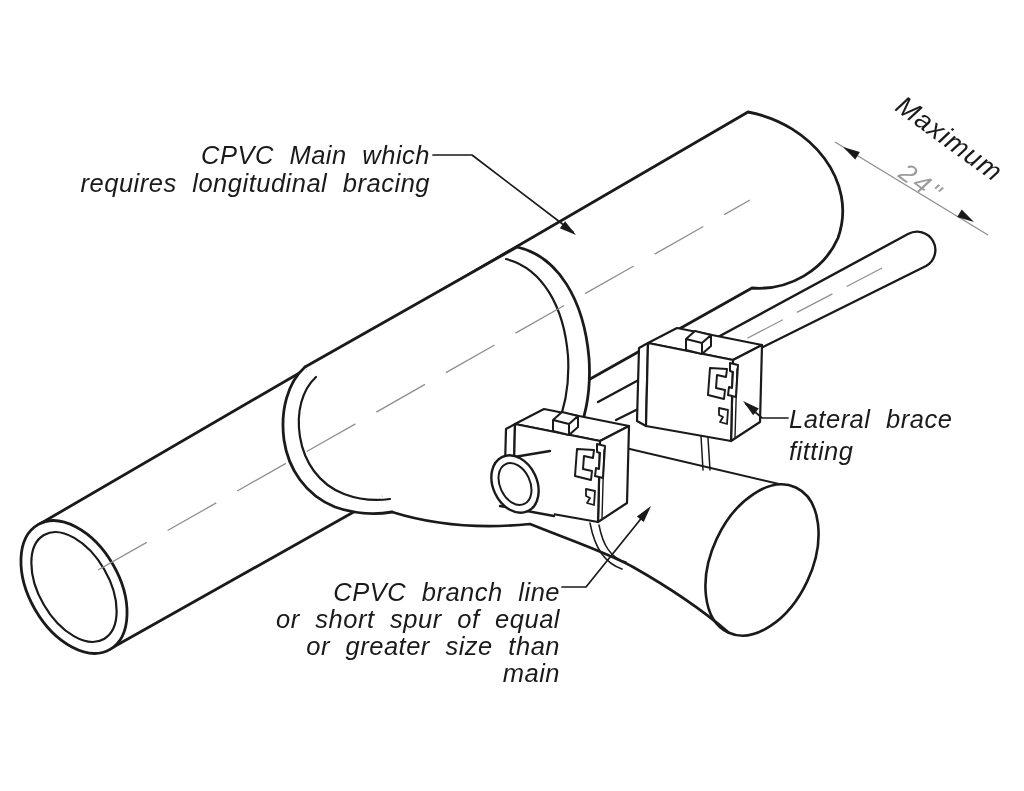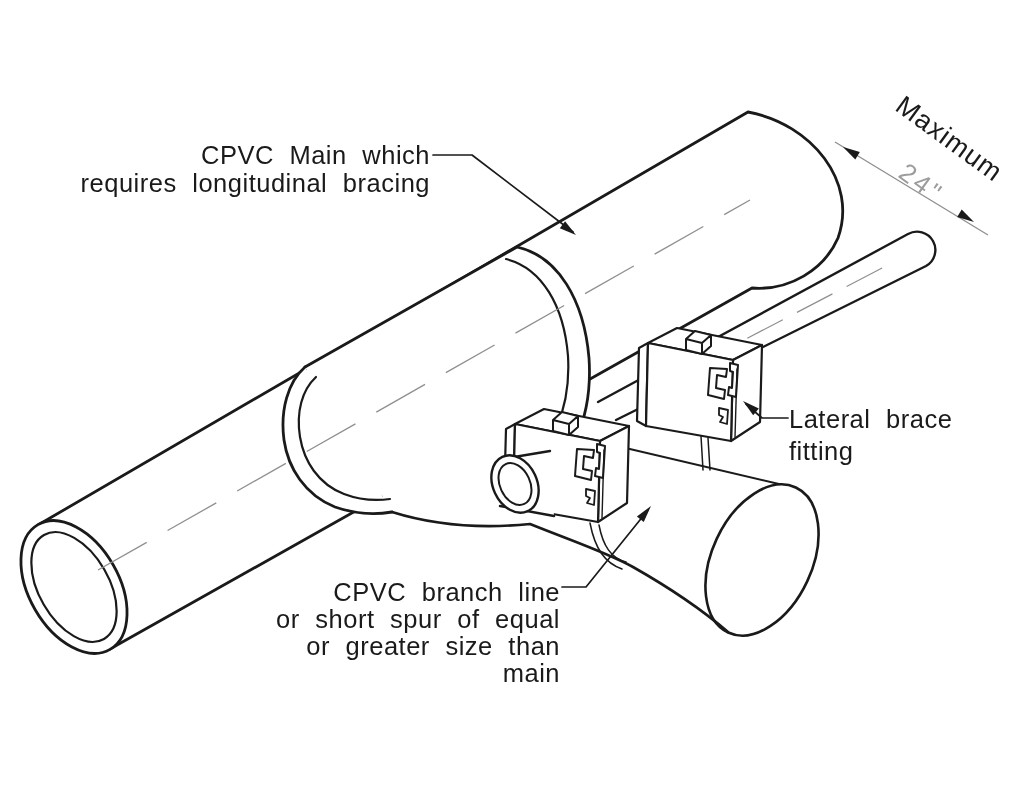--- a/index.html
+++ b/index.html
@@ -1,17 +1,17 @@
 <!DOCTYPE html>
 <html><head>
 <meta charset="utf-8">
 <style>
   html,body{margin:0;padding:0;background:#ffffff;}
   .stage{position:relative;width:1024px;height:791px;background:#ffffff;overflow:hidden;
-         font-family:"Liberation Sans", sans-serif;}
+         font-family:"Liberation Sans", sans-serif;font-style:italic;}
   svg{position:absolute;left:0;top:0;}
   .ink{stroke:#1a1a1a;fill:none;stroke-linecap:round;stroke-linejoin:round;}
   .fillw{fill:#ffffff;}
   .lbl{font-family:"Liberation Sans", sans-serif;font-size:25.5px;fill:#1a1a1a;
        letter-spacing:.5px;word-spacing:8px;}
   .dimlbl{font-family:"Liberation Sans", sans-serif;font-size:27px;fill:#1a1a1a;letter-spacing:1px;}
   .dimval{font-family:"Liberation Sans", sans-serif;font-size:26px;fill:#9c9c9c;letter-spacing:3px;}
 </style>
 </head>
 <body>

